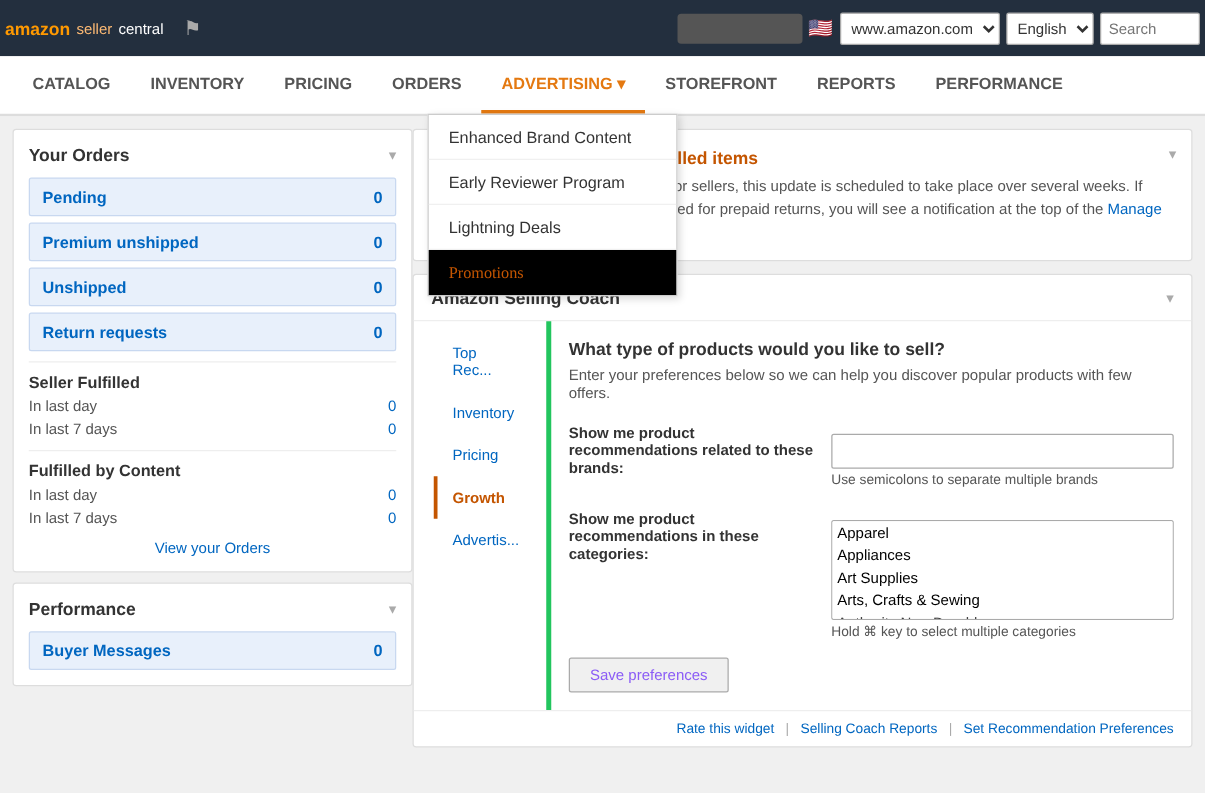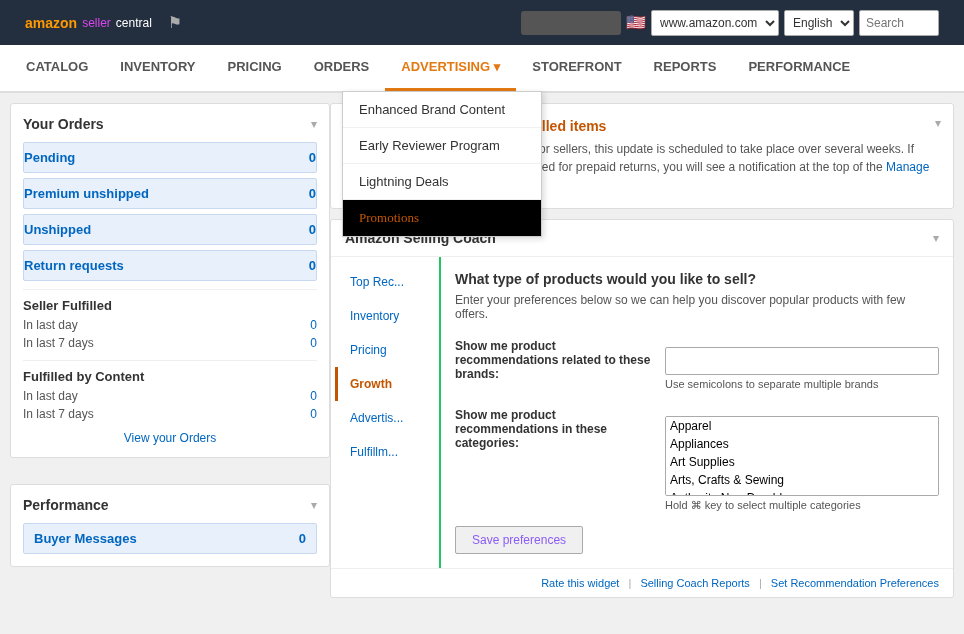--- a/index.html
+++ b/index.html
@@ -3,31 +3,31 @@
   <meta charset="utf-8">
   <style>
     * { box-sizing: border-box; margin: 0; padding: 0; }
     body { font-family: Arial, sans-serif; font-size: 13px; background: #f0f0f0; color: #333; width: 964px; }
 
     
     .top-bar {
       background: #232f3e;
       display: flex;
       align-items: center;
-      padding: 0 25px;
+      padding: 0 4px;
       height: 45px;
       gap: 10px;
     }
     .logo-area {
       display: flex;
       align-items: center;
       gap: 5px;
     }
     .logo-amazon { color: #ff9900; font-weight: bold; font-size: 14px; }
-    .logo-seller { color: #d946ef; font-size: 12px; }
+    .logo-seller { color: #fdba74; font-size: 12px; }
     .logo-central { color: #fff; font-size: 12px; }
     .store-select-area { display: flex; align-items: center; gap: 5px; }
     .store-bar { background: #555; border: none; color: #aaa; width: 100px; height: 24px; border-radius: 3px; }
     .flag-emoji { font-size: 16px; }
     .domain-select {
       background: #fff;
       border: 1px solid #aaa;
       color: #333;
       height: 26px;
       padding: 0 4px;
@@ -103,21 +103,21 @@
       padding: 10px;
       background: #f0f0f0;
     }
 
     
     .sidebar {
       width: 320px;
       flex-shrink: 0;
       display: flex;
       flex-direction: column;
-      gap: 26px;
+      gap: 8px;
     }
 
     .widget {
       background: #fff;
       border: 1px solid #ddd;
       border-radius: 3px;
       padding: 12px;
     }
     .widget-header {
       display: flex;
@@ -131,21 +131,21 @@
       color: #333;
     }
     .widget-arrow { color: #aaa; font-size: 12px; cursor: pointer; }
 
     .order-btn {
       display: flex;
       justify-content: space-between;
       align-items: flex-end;
       background: #e8f0fb;
       border: 1px solid #c8d8f0;
-      padding: 7px 0;
+      padding: 7px 10px;
       margin-bottom: 5px;
       cursor: pointer;
       border-radius: 2px;
     }
     .order-btn-label { color: #0066c0; font-size: 13px; font-weight: bold; }
     .order-btn-count { color: #0066c0; font-size: 13px; font-weight: bold; }
 
     .section-label {
       font-size: 13px;
       font-weight: bold;
@@ -222,22 +222,22 @@
       padding: 10px 14px;
       border-bottom: 1px solid #eee;
     }
     .coach-title { font-size: 14px; font-weight: bold; color: #333; }
     .coach-arrow { color: #aaa; font-size: 12px; cursor: pointer; }
     .coach-body {
       display: flex;
     }
     .coach-tabs {
       width: 110px;
-      border-right: 2px solid #22c55e;
-      padding: 8px 4px;
+      border-right: 4px solid #22c55e;
+      padding: 8px 16px;
     }
     .coach-tab {
       padding: 10px 12px;
       font-size: 12px;
       color: #0066c0;
       cursor: pointer;
       border-left: 3px solid transparent;
     }
     .coach-tab.active {
       color: #c45500;
@@ -415,21 +415,20 @@
         <span class="coach-title">Amazon Selling Coach</span>
         <span class="coach-arrow">▾</span>
       </div>
       <div class="coach-body">
         <div class="coach-tabs">
           <div class="coach-tab">Top Rec...</div>
           <div class="coach-tab">Inventory</div>
           <div class="coach-tab">Pricing</div>
           <div class="coach-tab active">Growth</div>
           <div class="coach-tab">Advertis...</div>
-          <div class="coach-tab">Fulfillm...</div>
         </div>
         <div class="coach-main">
           <div class="coach-question">What type of products would you like to sell?</div>
           <div class="coach-desc">Enter your preferences below so we can help you discover popular products with few offers.</div>
 
           <div class="coach-form-row">
             <div class="coach-form-label">Show me product recommendations related to these brands:</div>
             <div class="coach-form-right">
               <input class="coach-input" type="text" value="" style="">
               <div class="coach-hint">Use semicolons to separate multiple brands</div>

